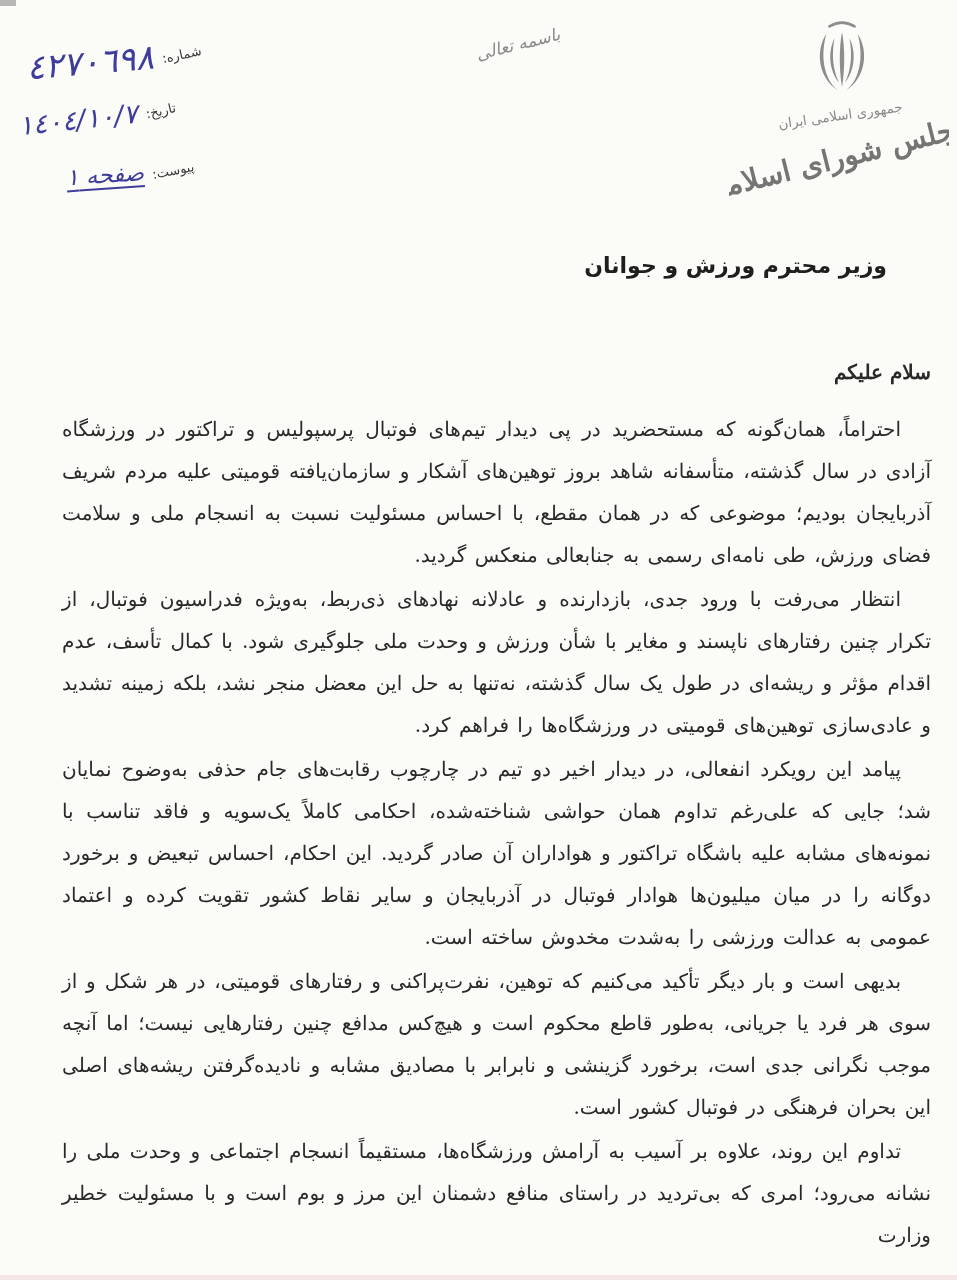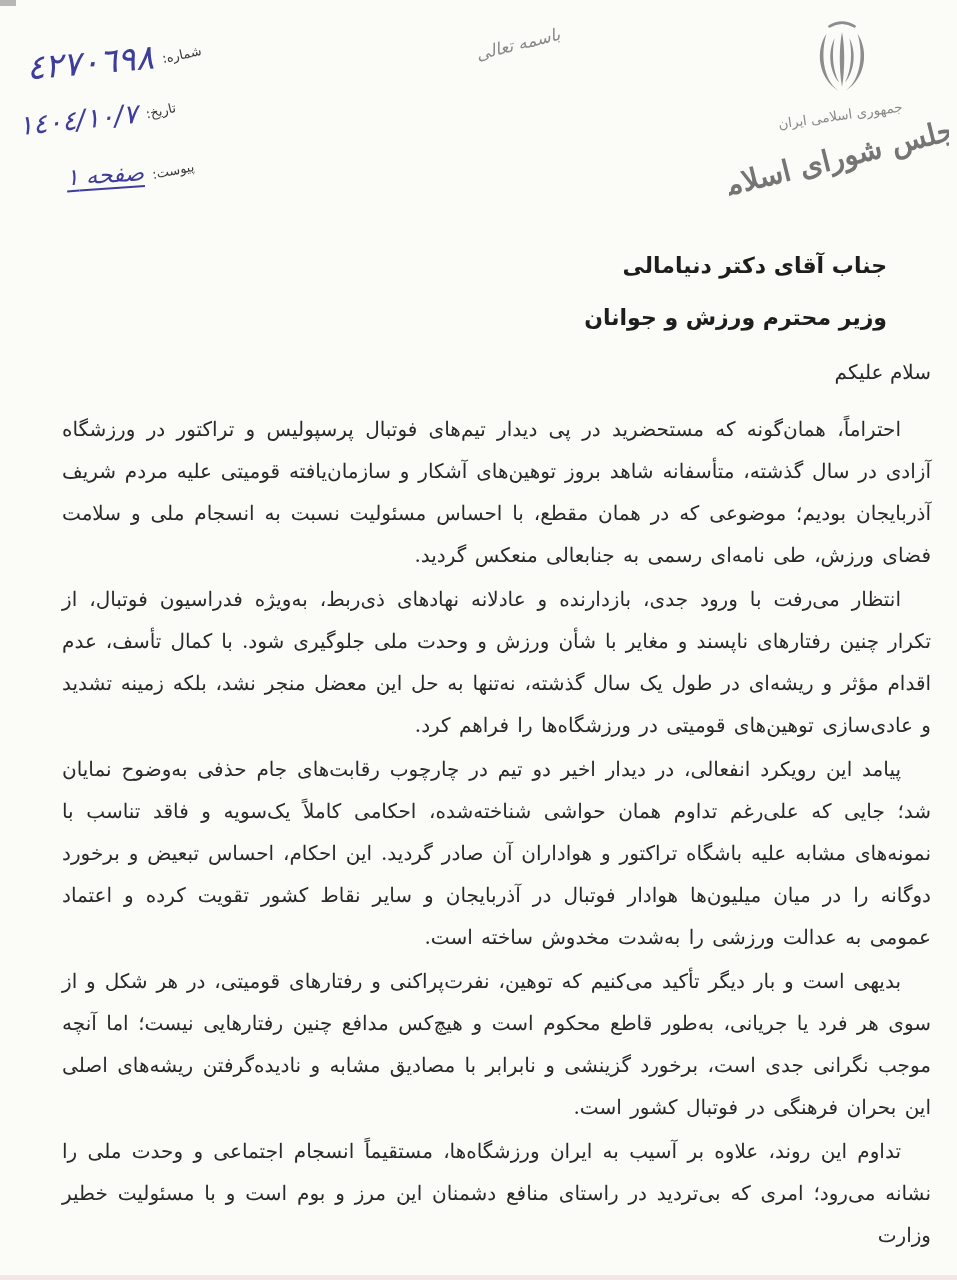--- a/index.html
+++ b/index.html
@@ -39,21 +39,21 @@
   .logo{position:absolute;top:10px;right:8px;width:220px;height:198px;}
 
   
   .recipient{
     position:absolute;top:240px;right:70px;text-align:right;
     font-family:"DejaVu Sans","Liberation Sans",sans-serif;
     font-weight:bold;font-size:22px;line-height:52px;color:#1e1e1e;
   }
 
   
-  .salutation{position:absolute;top:360px;right:26px;font-size:20px;color:var(--ink);}
+  .salutation{position:absolute;top:360px;right:26px;font-size:20px;color:var(--ink);font-weight:bold;}
   .body-text{
     position:absolute;top:408px;right:26px;left:62px;
     font-size:20px;line-height:42px;text-align:justify;color:var(--ink);
     word-spacing:2px;
   }
   .body-text p{margin:0 0 2px 0;text-indent:30px;}
 </style>
 </head>
 <body>
 
@@ -88,27 +88,26 @@
         <path d="M60 30 C69 47 68 73 54 90 C63 72 64 49 60 30 Z"></path>
         <path d="M29 24 C14 46 17 83 45 101 C24 85 21 51 29 24 Z"></path>
         <path d="M71 24 C86 46 83 83 55 101 C76 85 79 51 71 24 Z"></path>
       </g>
       <text x="112" y="110" text-anchor="middle" font-size="13.5" fill="#8a8a8a" font-family="DejaVu Sans, Liberation Sans, sans-serif" transform="rotate(-8 112 110)">جمهوری اسلامی ایران</text>
       <text x="110" y="158" text-anchor="middle" font-size="29" font-weight="bold" fill="#757575" font-family="DejaVu Serif, Liberation Serif, serif" transform="rotate(-14 110 158)">مجلس شورای اسلامی</text>
     </svg>
   </div>
 
   <div class="recipient">
-    <div>جناب آقای دکتر دنیامالی</div>
     <div>وزیر محترم ورزش و جوانان</div>
   </div>
 
   <div class="salutation">سلام علیکم</div>
 
   <div class="body-text">
     <p>احتراماً، همان‌گونه که مستحضرید در پی دیدار تیم‌های فوتبال پرسپولیس و تراکتور در ورزشگاه آزادی در سال گذشته، متأسفانه شاهد بروز توهین‌های آشکار و سازمان‌یافته قومیتی علیه مردم شریف آذربایجان بودیم؛ موضوعی که در همان مقطع، با احساس مسئولیت نسبت به انسجام ملی و سلامت فضای ورزش، طی نامه‌ای رسمی به جنابعالی منعکس گردید.</p>
     <p>انتظار می‌رفت با ورود جدی، بازدارنده و عادلانه نهادهای ذی‌ربط، به‌ویژه فدراسیون فوتبال، از تکرار چنین رفتارهای ناپسند و مغایر با شأن ورزش و وحدت ملی جلوگیری شود. با کمال تأسف، عدم اقدام مؤثر و ریشه‌ای در طول یک سال گذشته، نه‌تنها به حل این معضل منجر نشد، بلکه زمینه تشدید و عادی‌سازی توهین‌های قومیتی در ورزشگاه‌ها را فراهم کرد.</p>
     <p>پیامد این رویکرد انفعالی، در دیدار اخیر دو تیم در چارچوب رقابت‌های جام حذفی به‌وضوح نمایان شد؛ جایی که علی‌رغم تداوم همان حواشی شناخته‌شده، احکامی کاملاً یک‌سویه و فاقد تناسب با نمونه‌های مشابه علیه باشگاه تراکتور و هواداران آن صادر گردید. این احکام، احساس تبعیض و برخورد دوگانه را در میان میلیون‌ها هوادار فوتبال در آذربایجان و سایر نقاط کشور تقویت کرده و اعتماد عمومی به عدالت ورزشی را به‌شدت مخدوش ساخته است.</p>
     <p>بدیهی است و بار دیگر تأکید می‌کنیم که توهین، نفرت‌پراکنی و رفتارهای قومیتی، در هر شکل و از سوی هر فرد یا جریانی، به‌طور قاطع محکوم است و هیچ‌کس مدافع چنین رفتارهایی نیست؛ اما آنچه موجب نگرانی جدی است، برخورد گزینشی و نابرابر با مصادیق مشابه و نادیده‌گرفتن ریشه‌های اصلی این بحران فرهنگی در فوتبال کشور است.</p>
-    <p>تداوم این روند، علاوه بر آسیب به ایران ورزشگاه‌ها، مستقیماً انسجام اجتماعی و وحدت ملی را نشانه می‌رود؛ امری که بی‌تردید در راستای منافع دشمنان این مرز و بوم است و با مسئولیت خطیر وزارت</p>
+    <p>تداوم این روند، علاوه بر آسیب به آرامش ورزشگاه‌ها، مستقیماً انسجام اجتماعی و وحدت ملی را نشانه می‌رود؛ امری که بی‌تردید در راستای منافع دشمنان این مرز و بوم است و با مسئولیت خطیر وزارت</p>
   </div>
 
 </div>
 
 </body></html>

